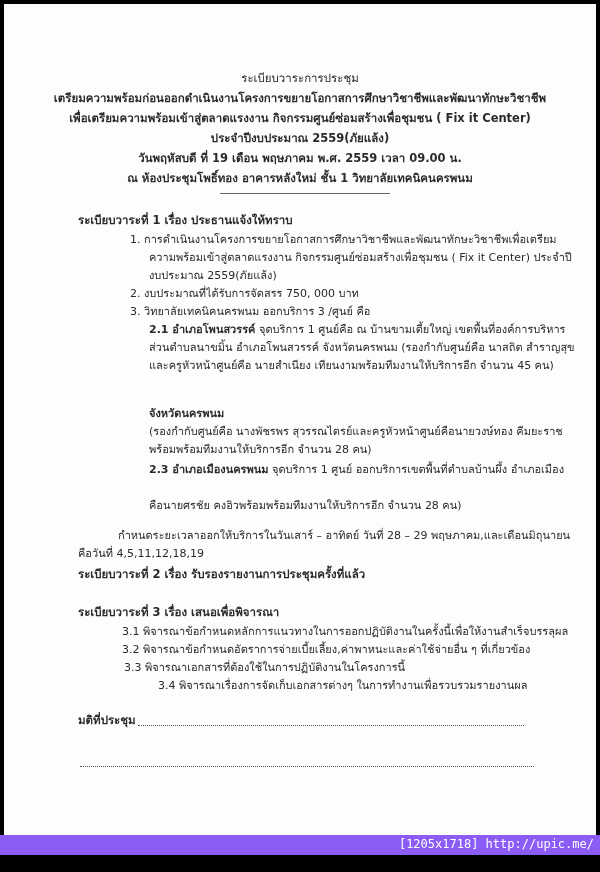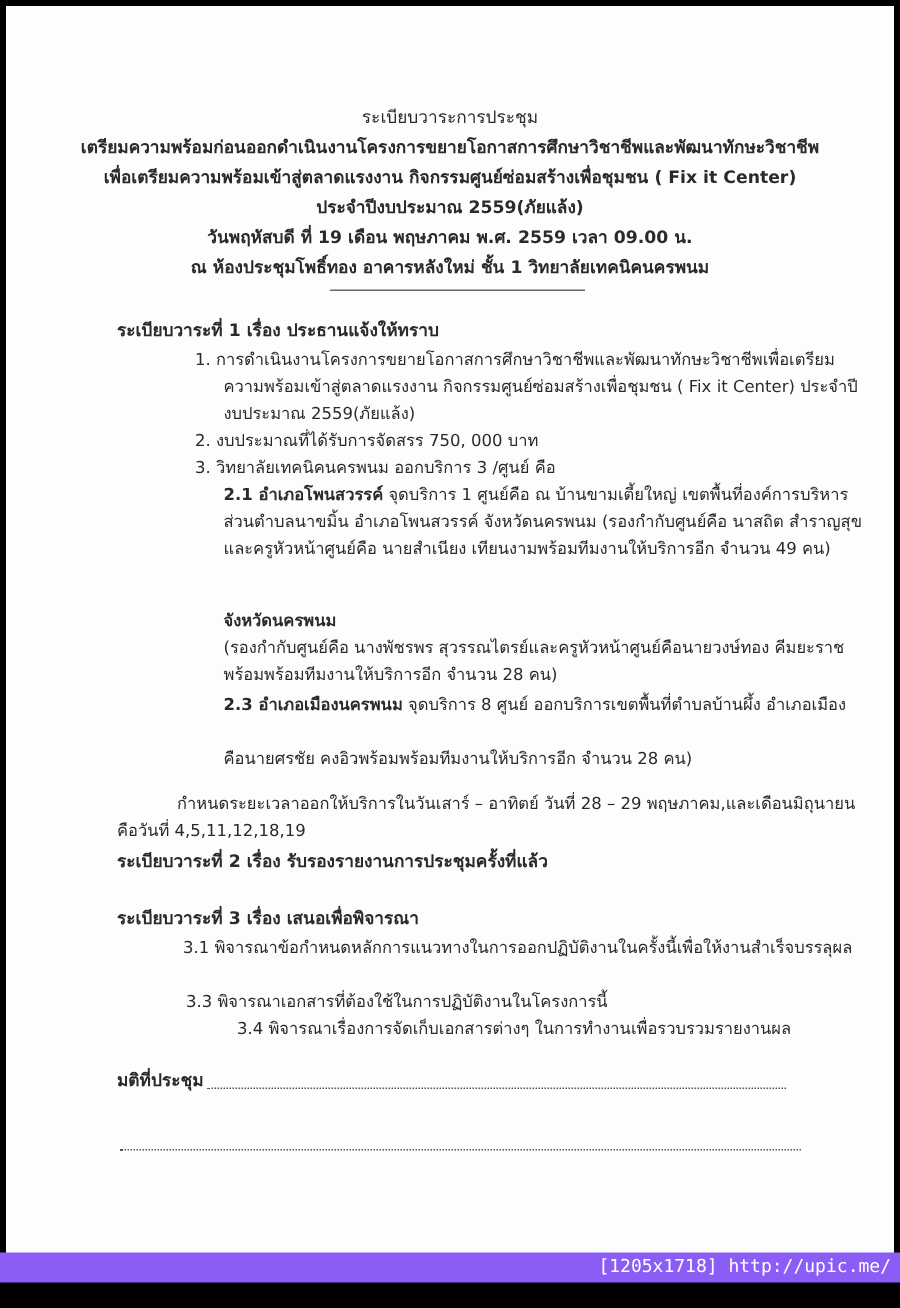--- a/index.html
+++ b/index.html
@@ -44,38 +44,39 @@
   <div class="t sm" style="left:126px; top:228px;">1.  การดำเนินงานโครงการขยายโอกาสการศึกษาวิชาชีพและพัฒนาทักษะวิชาชีพเพื่อเตรียม</div>
   <div class="t sm" style="left:145px; top:246px;">ความพร้อมเข้าสู่ตลาดแรงงาน กิจกรรมศูนย์ซ่อมสร้างเพื่อชุมชน ( Fix it Center)  ประจำปี</div>
   <div class="t sm" style="left:145px; top:264px;">งบประมาณ  2559(ภัยแล้ง)</div>
   <div class="t sm" style="left:126px; top:282px;">2.  งบประมาณที่ได้รับการจัดสรร 750, 000 บาท</div>
   <div class="t sm" style="left:126px; top:300px;">3.  วิทยาลัยเทคนิคนครพนม  ออกบริการ 3 /ศูนย์ คือ</div>
 
   <div class="t sm" style="left:145px; top:318px;">
     <span class="u">2.1 อำเภอโพนสวรรค์</span><span>   จุดบริการ 1 ศูนย์คือ ณ บ้านขามเตี้ยใหญ่ เขตพื้นที่องค์การบริหาร</span>
   </div>
   <div class="t sm" style="left:145px; top:336px;">ส่วนตำบลนาขมิ้น อำเภอโพนสวรรค์ จังหวัดนครพนม (รองกำกับศูนย์คือ นาสถิต  สำราญสุข</div>
-  <div class="t sm" style="left:145px; top:354px;">และครูหัวหน้าศูนย์คือ นายสำเนียง  เทียนงามพร้อมทีมงานให้บริการอีก จำนวน 49 คน)</div>
+  <div class="t sm" style="left:145px; top:354px;">และครูหัวหน้าศูนย์คือ นายสำเนียง  เทียนงามพร้อมทีมงานให้บริการอีก จำนวน 45 คน)</div>
 
   <div class="t sm b" style="left:145px; top:402px;">จังหวัดนครพนม</div>
   <div class="t sm" style="left:145px; top:420px;">(รองกำกับศูนย์คือ นางพัชรพร  สุวรรณไตรย์และครูหัวหน้าศูนย์คือนายวงษ์ทอง  คีมยะราช</div>
   <div class="t sm" style="left:145px; top:438px;">พร้อมพร้อมทีมงานให้บริการอีก จำนวน 28 คน)</div>
 
   <div class="t sm" style="left:145px; top:458px;">
-    <span class="u">2.3 อำเภอเมืองนครพนม</span><span> จุดบริการ 8 ศูนย์ ออกบริการเขตพื้นที่ตำบลบ้านผึ้ง อำเภอเมือง</span>
+    <span class="u">2.3 อำเภอเมืองนครพนม</span><span> จุดบริการ 1 ศูนย์ ออกบริการเขตพื้นที่ตำบลบ้านผึ้ง อำเภอเมือง</span>
   </div>
   <div class="t sm" style="left:145px; top:494px;">คือนายศรชัย  คงอิวพร้อมพร้อมทีมงานให้บริการอีก จำนวน 28 คน)</div>
 
   <div class="t sm" style="left:114px; top:524px;">กำหนดระยะเวลาออกให้บริการในวันเสาร์ – อาทิตย์ วันที่ 28 – 29  พฤษภาคม,และเดือนมิถุนายน</div>
   <div class="t sm" style="left:74px; top:542px;">คือวันที่ 4,5,11,12,18,19</div>
 
   <div class="t b" style="left:74px; top:562px;">ระเบียบวาระที่  2  เรื่อง  รับรองรายงานการประชุมครั้งที่แล้ว</div>
 
   <div class="t b" style="left:74px; top:600px;">ระเบียบวาระที่  3 เรื่อง  เสนอเพื่อพิจารณา</div>
   <div class="t sm" style="left:118px; top:620px;">3.1 พิจารณาข้อกำหนดหลักการแนวทางในการออกปฏิบัติงานในครั้งนี้เพื่อให้งานสำเร็จบรรลุผล</div>
+  <div class="t sm" style="left:118px; top:638px;">3.2 พิจารณาข้อกำหนดอัตราการจ่ายเบี้ยเลี้ยง,ค่าพาหนะและค่าใช้จ่ายอื่น ๆ ที่เกี่ยวข้อง</div>
   <div class="t sm" style="left:120px; top:656px;">3.3 พิจารณาเอกสารที่ต้องใช้ในการปฏิบัติงานในโครงการนี้</div>
   <div class="t sm" style="left:118px; top:674px;margin-left:36px;">3.4 พิจารณาเรื่องการจัดเก็บเอกสารต่างๆ ในการทำงานเพื่อรวบรวมรายงานผล</div>
 
   <div class="t u" style="left:74px; top:708px;">มติที่ประชุม</div>
   <div class="dots" style="left:134px; top:721px; width:386px;"></div>
 
   <div class="dots" style="left:76px; top:762px; width:454px;"></div>
 </div>
 
 <div class="footer-bar">

